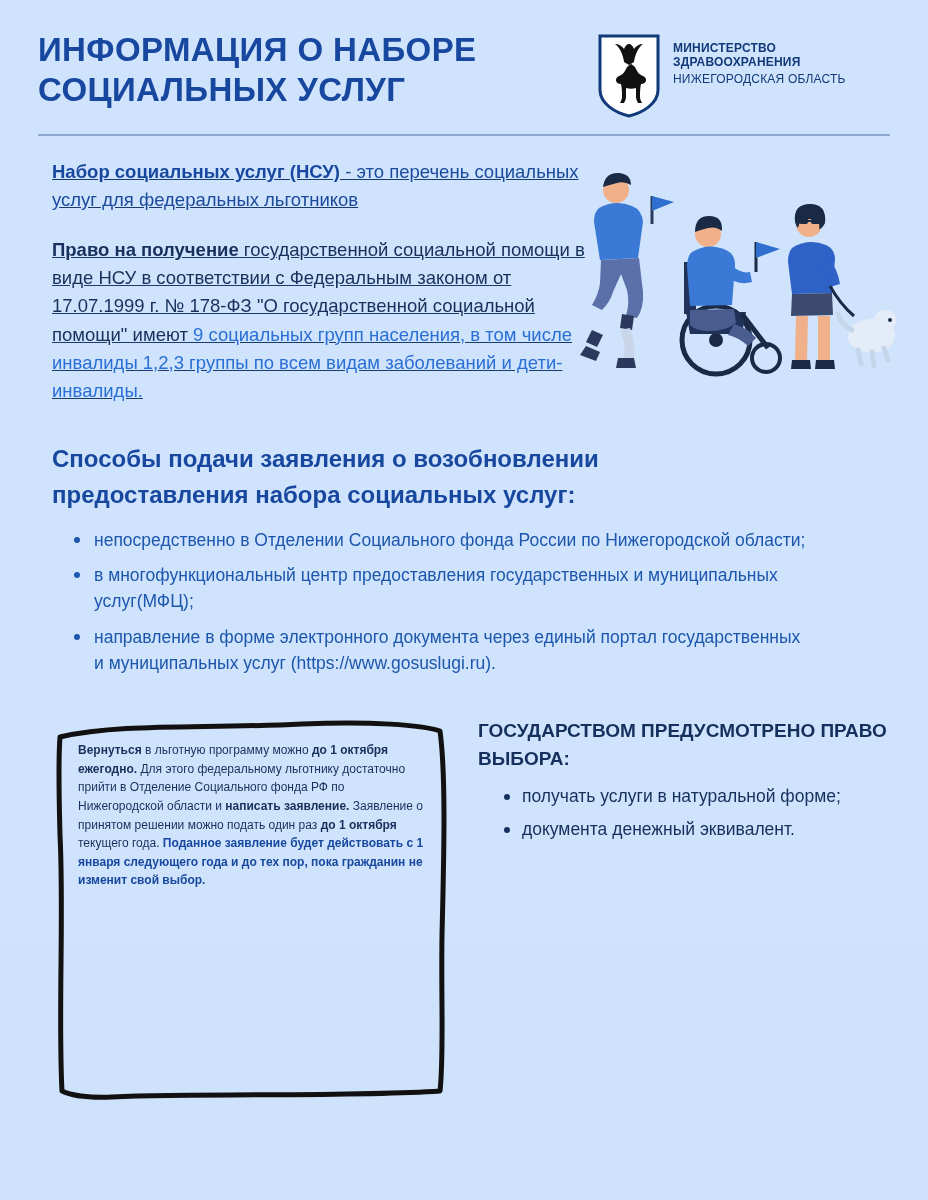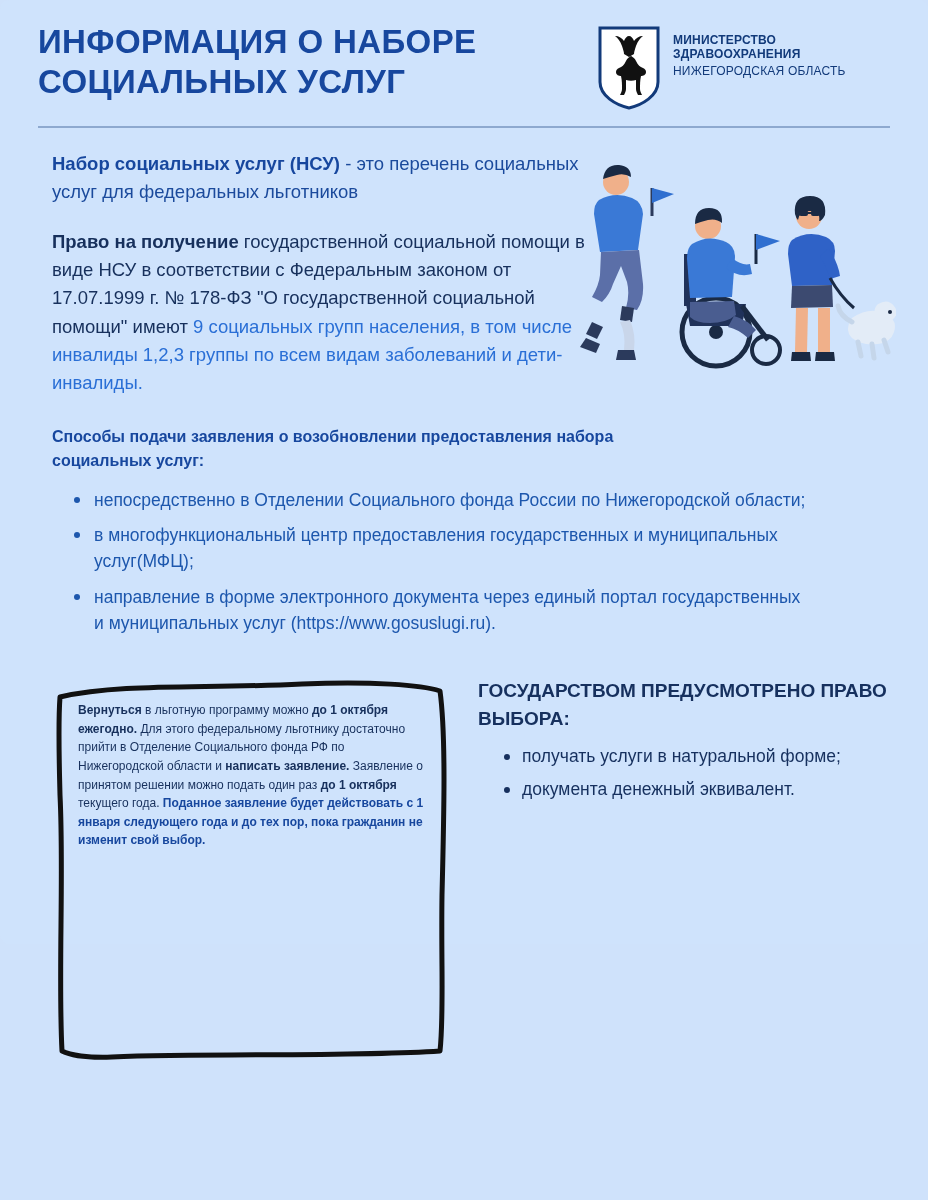--- a/index.html
+++ b/index.html
@@ -14,21 +14,21 @@
     color: #1a3b6e;
     overflow: hidden;
     position: relative;
   }
   .page {
     position: relative;
     width: 928px;
     height: 944px;
     background: linear-gradient(180deg, #cfe3fc 0%, #cfe3fc 100%);
     box-sizing: border-box;
-    padding: 0 38px;
+    padding: 8px 38px;
     border-radius: 9px;
   }
 
   
   .header {
     display: flex;
     align-items: flex-start;
     justify-content: space-between;
     padding-top: 22px;
   }
@@ -73,20 +73,21 @@
     margin: 16px 0 0 0;
     height: 2px;
     background: #8ea9cf;
     width: 100%;
   }
 
   
   .intro {
     position: relative;
     padding: 22px 0 0 14px;
+    text-decoration: underline;
   }
   .intro p {
     margin: 0 0 0 0;
     font-size: 18.5px;
     line-height: 1.52;
     color: #1b4a9c;
     max-width: 530px;
   }
   .intro .lead {
     max-width: 545px;
@@ -118,25 +119,26 @@
     top: 26px;
     width: 330px;
     height: 230px;
   }
 
   
   .ways {
     padding: 28px 0 0 14px;
   }
   .ways-title {
-    font-size: 16px;
+    font-size: 24px;
     font-weight: bold;
     color: #17479e;
     line-height: 1.5;
     max-width: 640px;
+    margin-top: 8px;
   }
   .ways-list {
     margin: 14px 0 0 0;
     padding: 0 0 0 22px;
     list-style: none;
   }
   .ways-list li {
     position: relative;
     font-size: 17.5px;
     line-height: 1.5;

